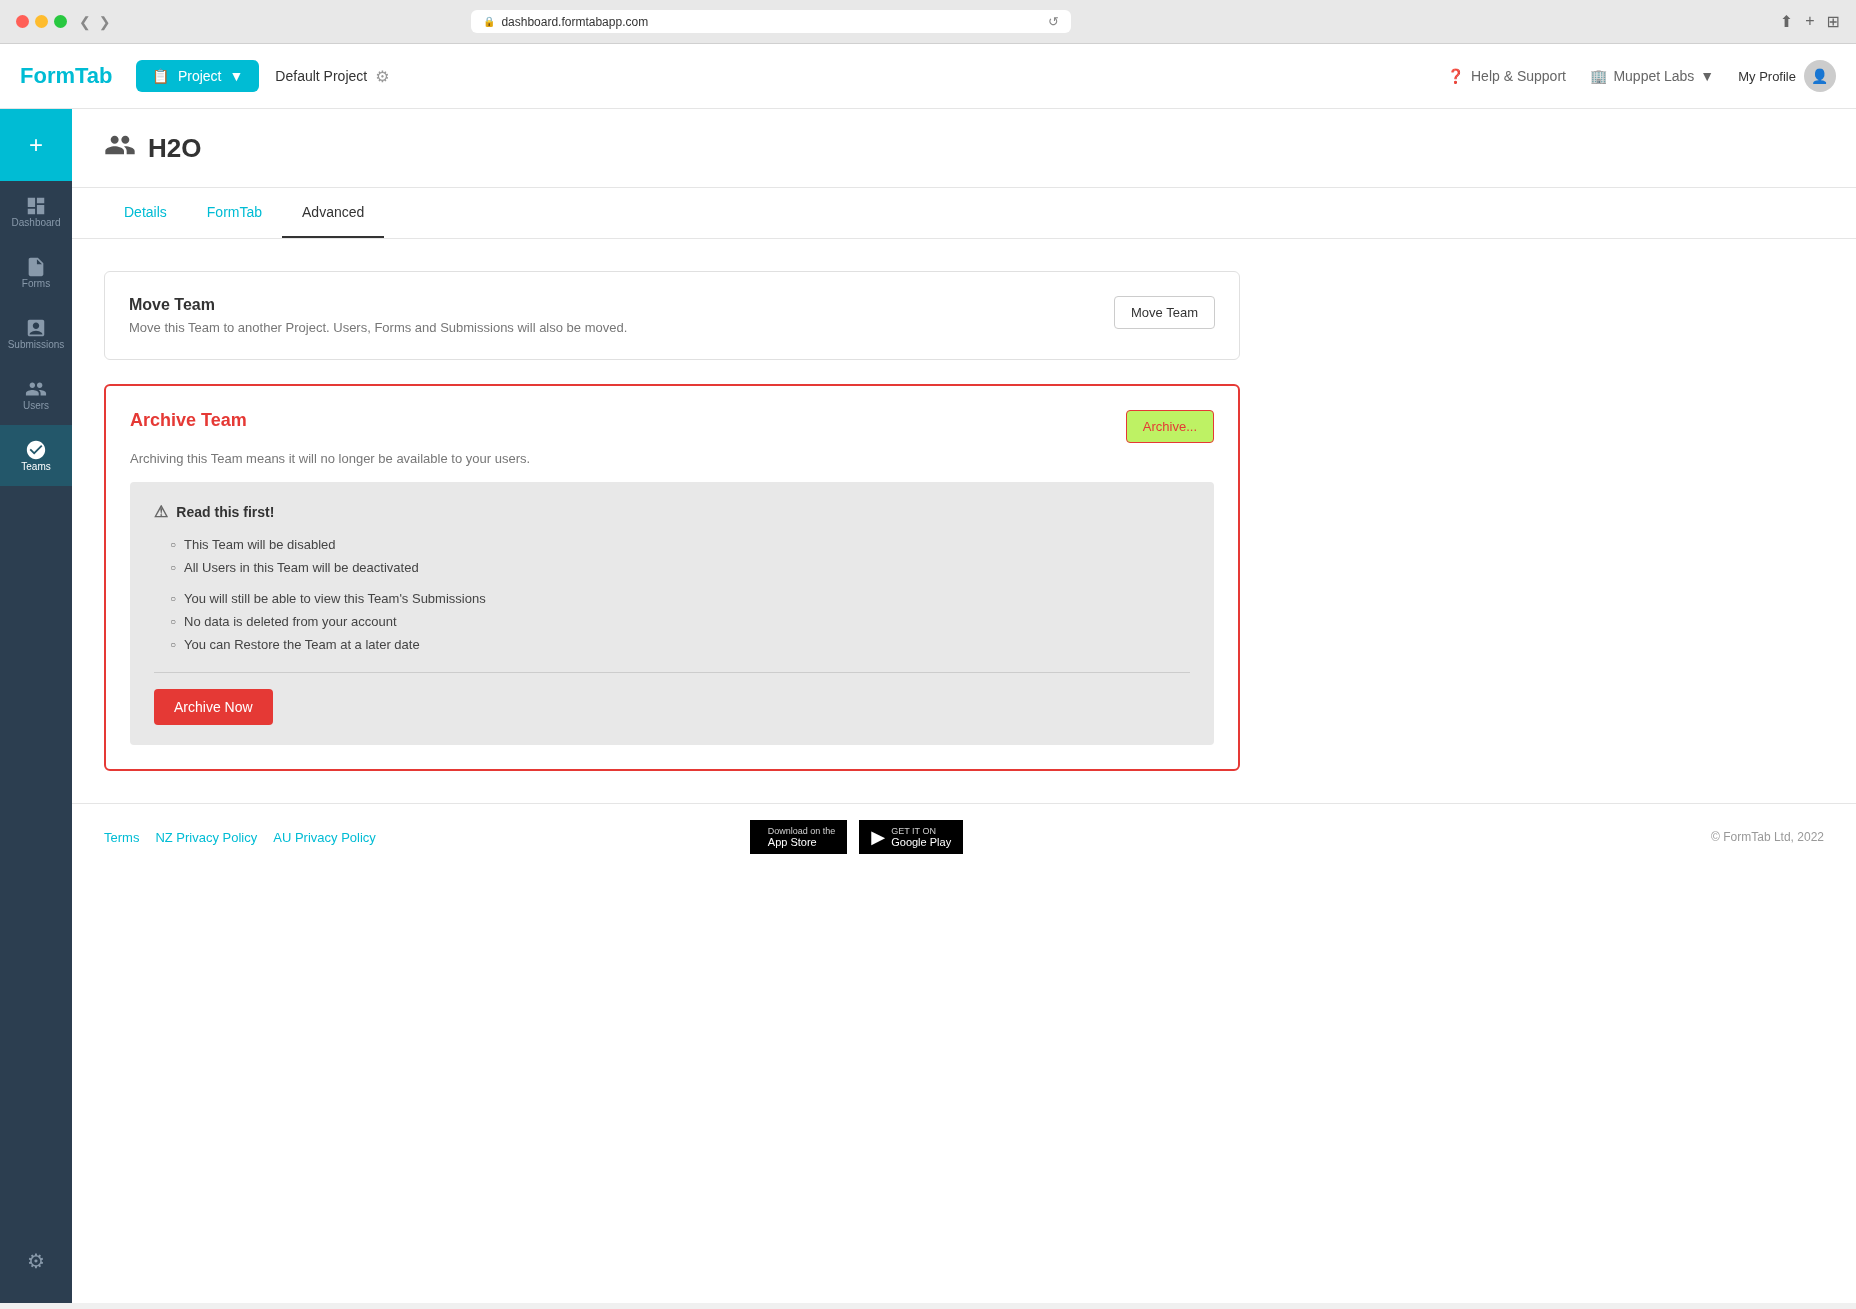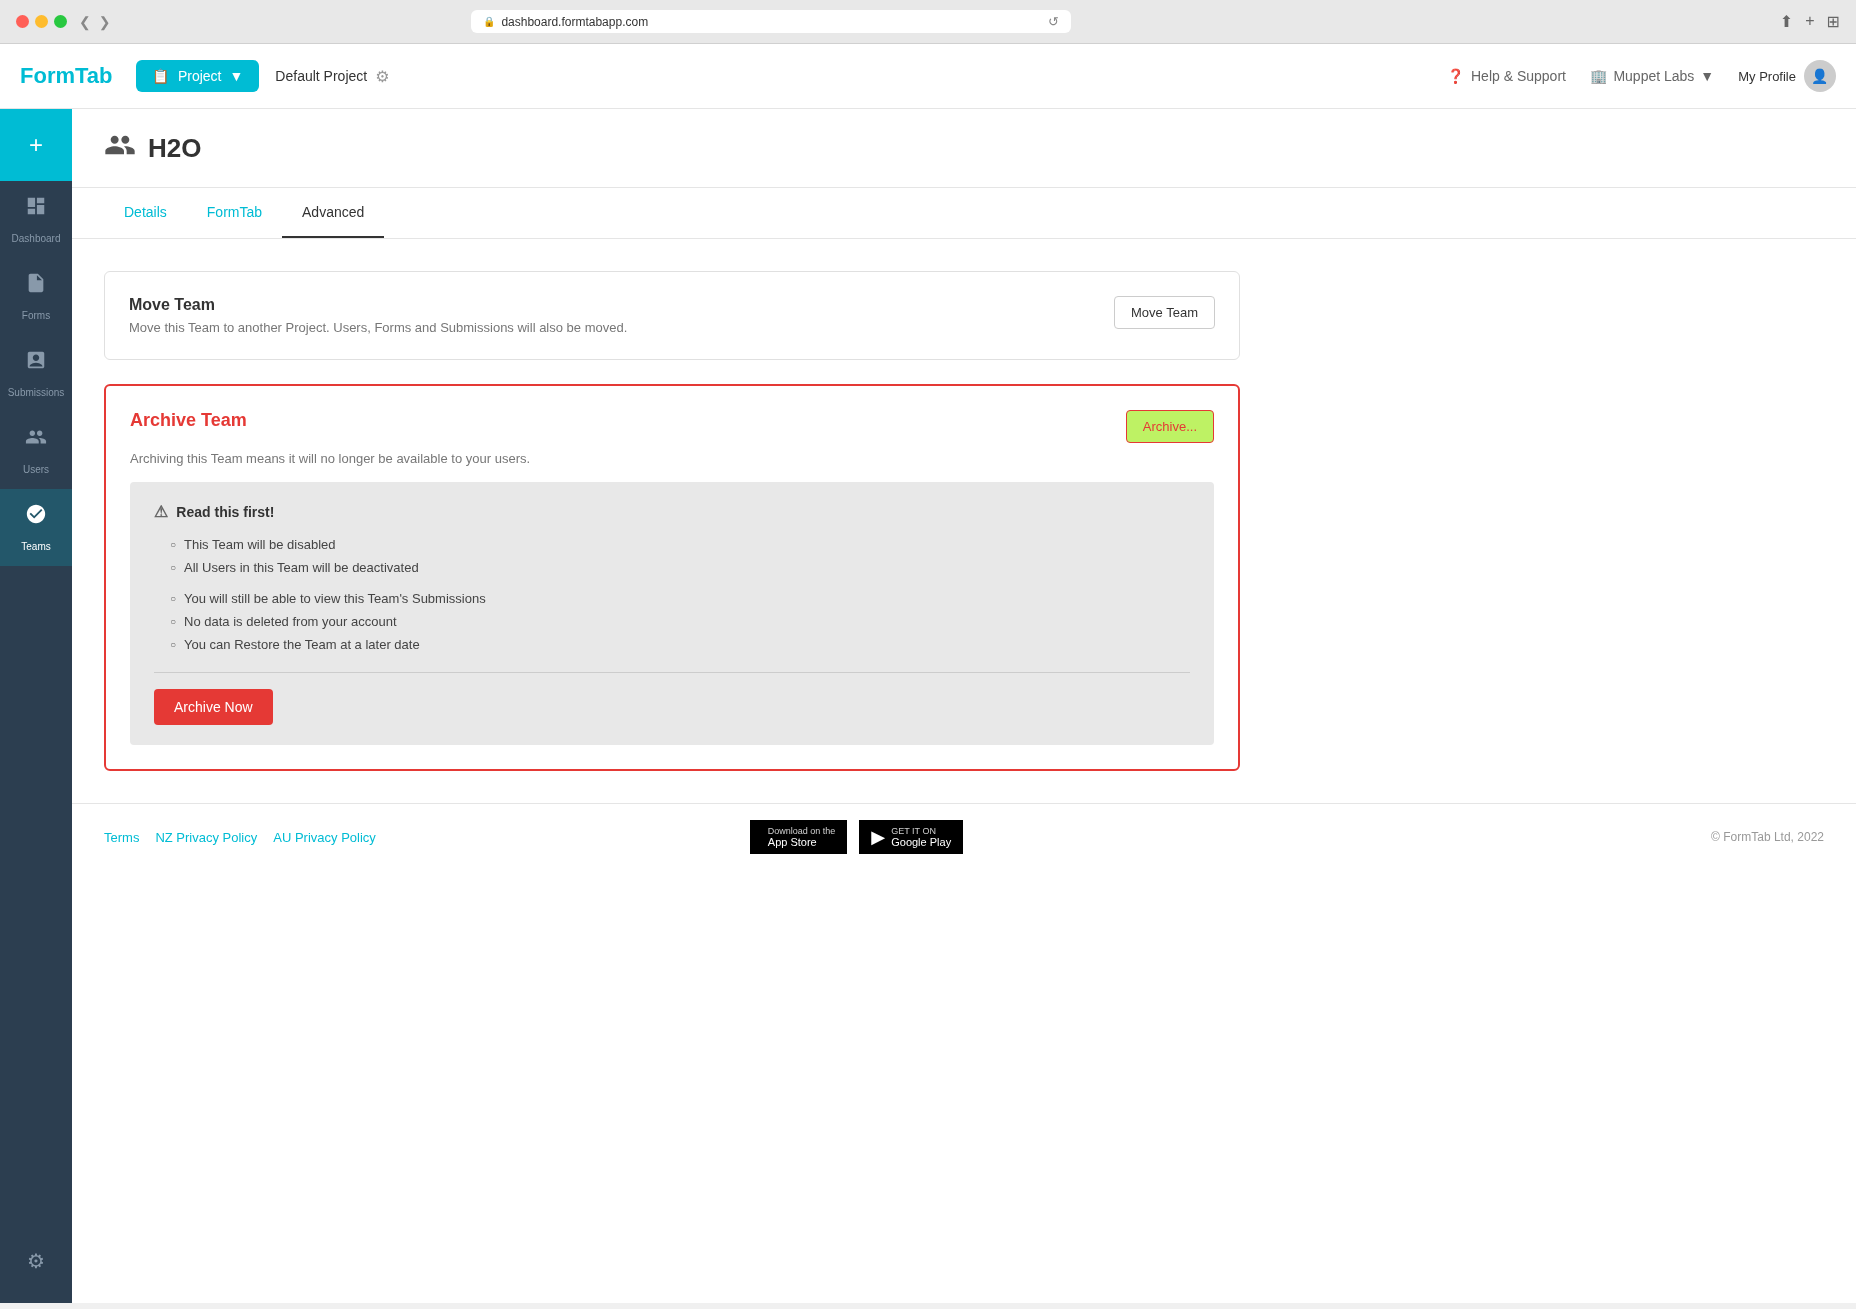--- a/index.html
+++ b/index.html
@@ -107,21 +107,21 @@
     }
     .sidebar-item {
       width: 100%;
       display: flex;
       flex-direction: column;
       align-items: center;
       padding: 14px 10px;
       color: #8899aa;
       cursor: pointer;
       font-size: 10px;
-      gap: 16px;
+      gap: 0;
       text-decoration: none;
     }
     .sidebar-item.active { color: white; }
     .sidebar-item svg { width: 22px; height: 22px; }
     .sidebar-bottom { margin-top: auto; padding-bottom: 16px; }
 
     
     .content-area { flex: 1; background: white; overflow-y: auto; }
 
     

